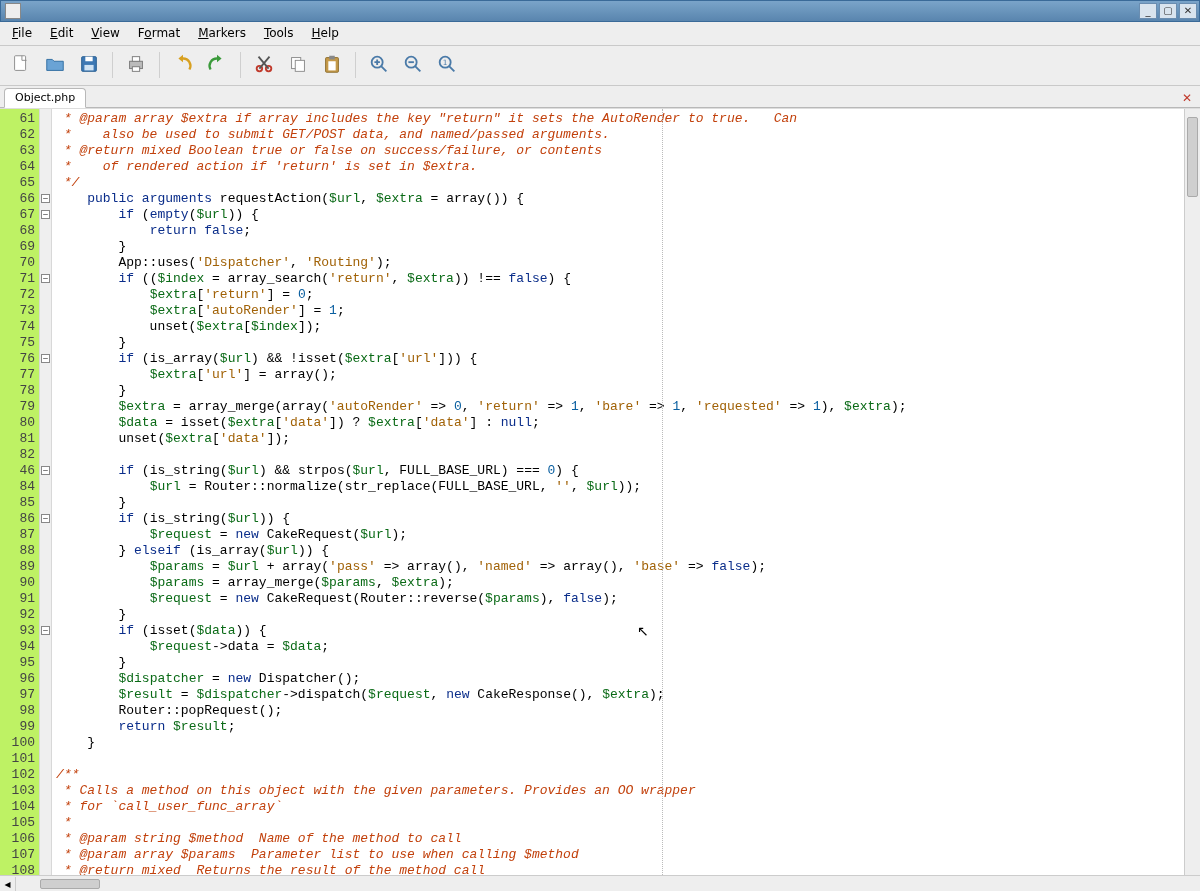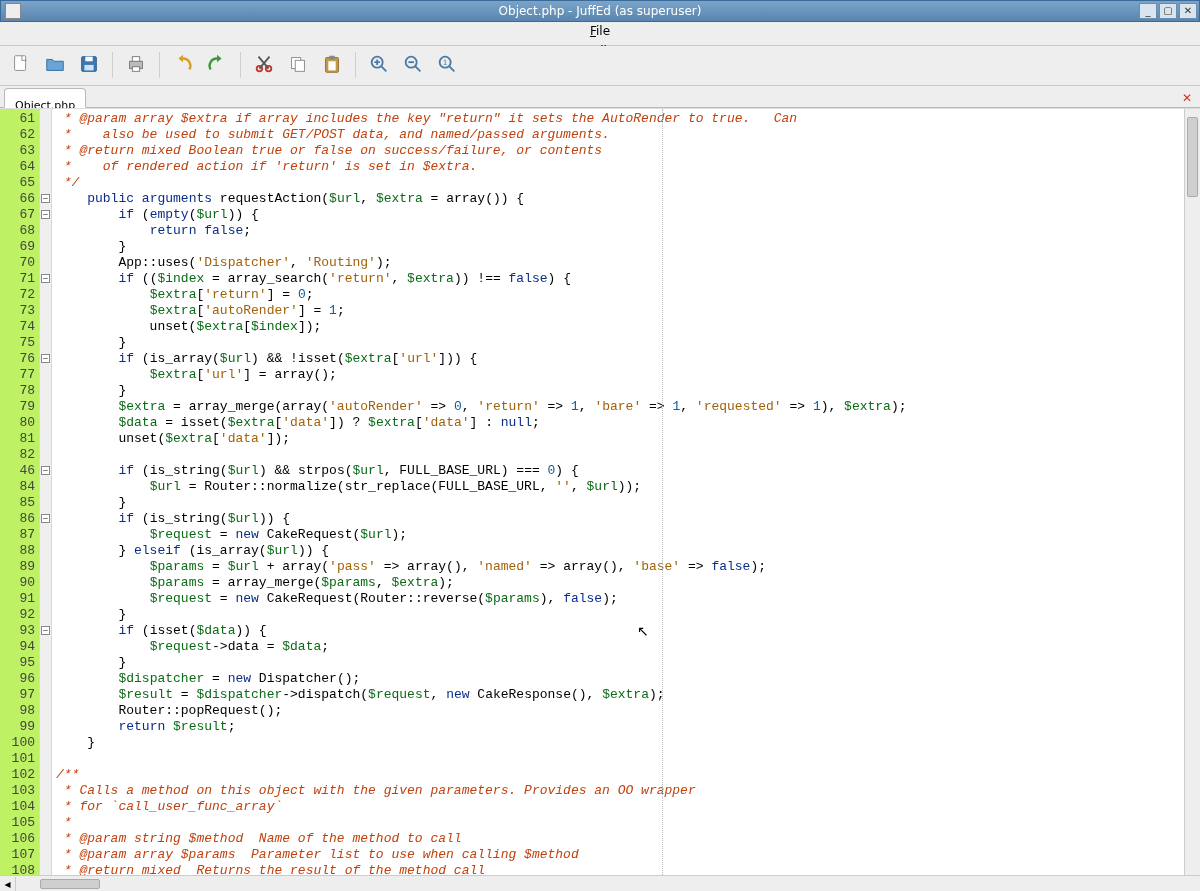--- a/index.html
+++ b/index.html
@@ -31,21 +31,20 @@
 .titlebar .win-btns .wb {
   width:18px; height:16px; background:#d9e4ee; border:1px solid #6a8db0; display:flex; align-items:center; justify-content:center; font-size:10px; color:#333;
 }
 .menubar {
   height: 24px;
   background: #eeeeee;
   display:flex; align-items:center;
   padding: 0 4px;
   border-bottom:1px solid #c9c9c9;
   gap: 2px;
-  flex-direction: column;
 }
 .menubar .menu-item { padding:2px 8px; cursor:default; }
 .menubar .menu-item .ul { text-decoration: underline; }
 .toolbar {
   height: 40px;
   background: #eeeeee;
   border-bottom:1px solid #c9c9c9;
   display:flex; align-items:center;
   padding: 0 6px;
   gap: 4px;
@@ -59,21 +58,21 @@
   height:22px;
   background:#eeeeee;
   display:flex; align-items:flex-end;
   border-bottom:1px solid #b8b8b8;
   position:relative;
   padding-left:4px;
 }
 .tabbar .tab {
   height:20px; background:#fff; border:1px solid #b8b8b8; border-bottom:1px solid #fff;
   border-top-left-radius:4px; border-top-right-radius:4px;
-  padding:10px 10px 0 10px; font-size:11px; position:relative; top:1px;
+  padding:2px 10px 0 10px; font-size:11px; position:relative; top:1px;
 }
 .tabbar .close-doc {
   margin-left:auto; width:18px; height:18px; display:flex; align-items:center; justify-content:center; margin-right:4px; color:#c0392b; font-weight:bold;
 }
 .editor {
   flex:1 1 auto; display:flex; background:#ffffff; position:relative; overflow:hidden; border-top:1px solid #ddd;
 }
 .gutter {
   width:40px; background:#bef264; border-right:1px solid #d8d8d8; padding-top:2px;
   font-family:"Liberation Mono","DejaVu Sans Mono",monospace; font-size:13px; color:#444; text-align:right;
@@ -101,21 +100,20 @@
 .c-kw { color:#0a2d8a; font-weight:normal; }
 .c-var { color:#0a6a16; }
 .c-str { color:#a16207; }
 .c-num { color:#0a5fa0; }
 </style>
 </head>
 <body>
 
 <div class="titlebar">
   <div class="app-icon"></div>
-  <div class="title">Object.php - JuffEd (as superuser)</div>
   <div class="win-btns">
     <div class="wb">_</div>
     <div class="wb">▢</div>
     <div class="wb">✕</div>
   </div>
 </div>
 
 <div class="menubar" id="menubar">
     <div class="menu-item"><span class="ul">F</span>ile</div>
     <div class="menu-item"><span class="ul">E</span>dit</div>

